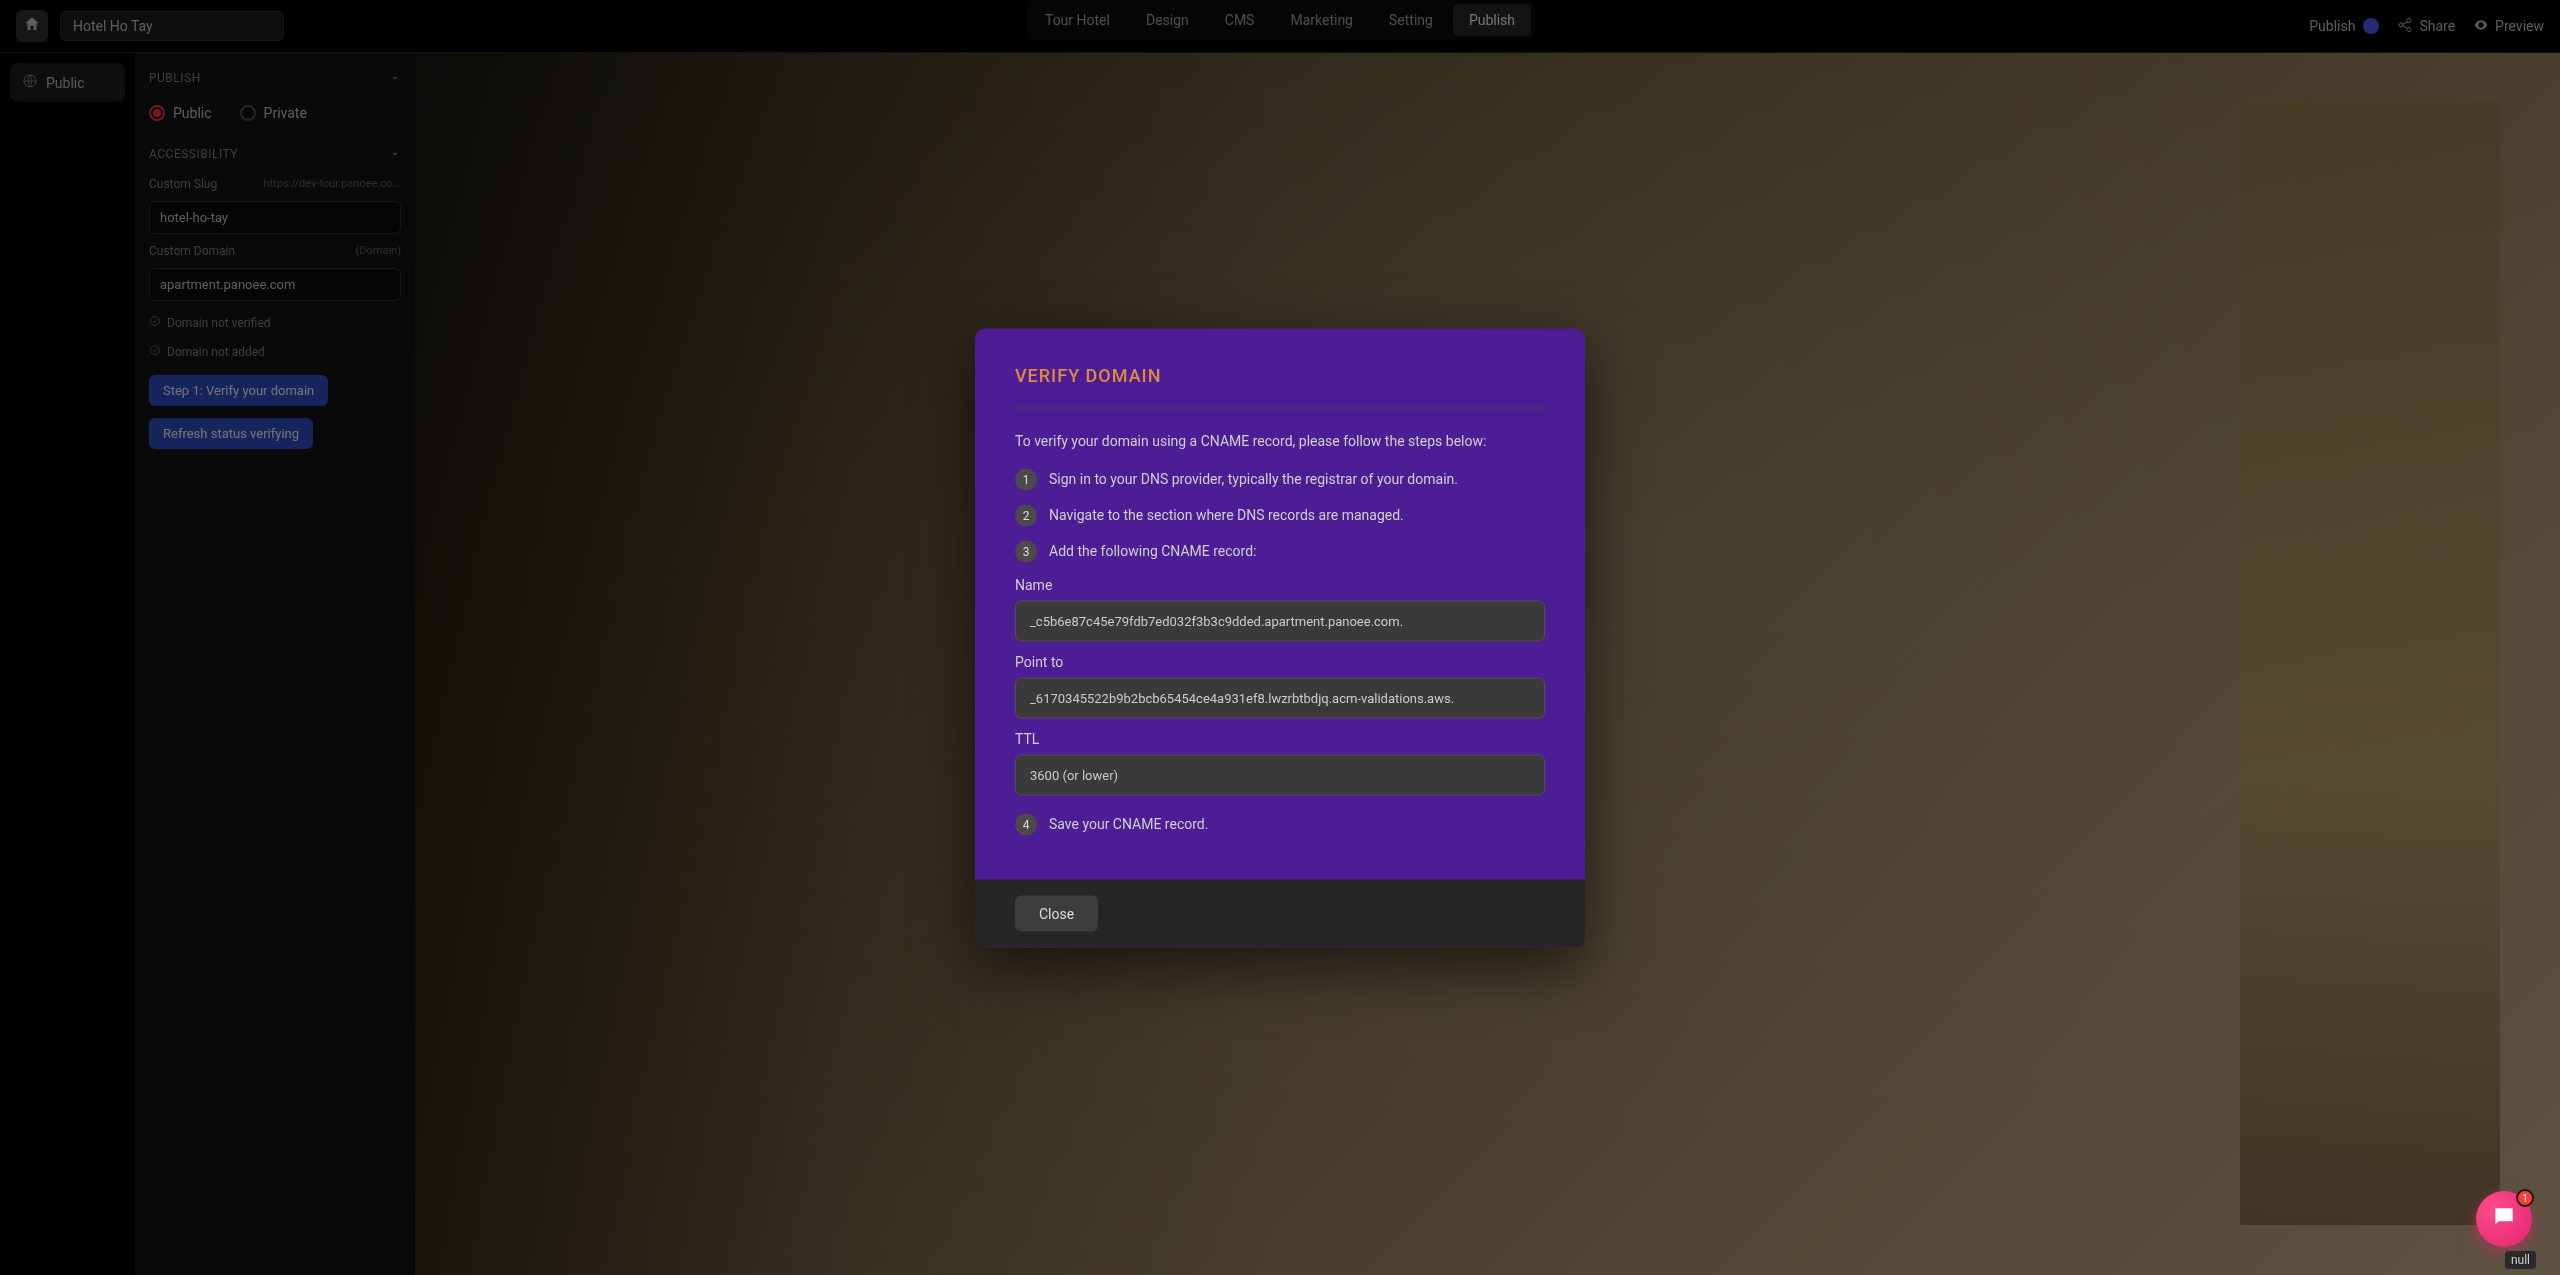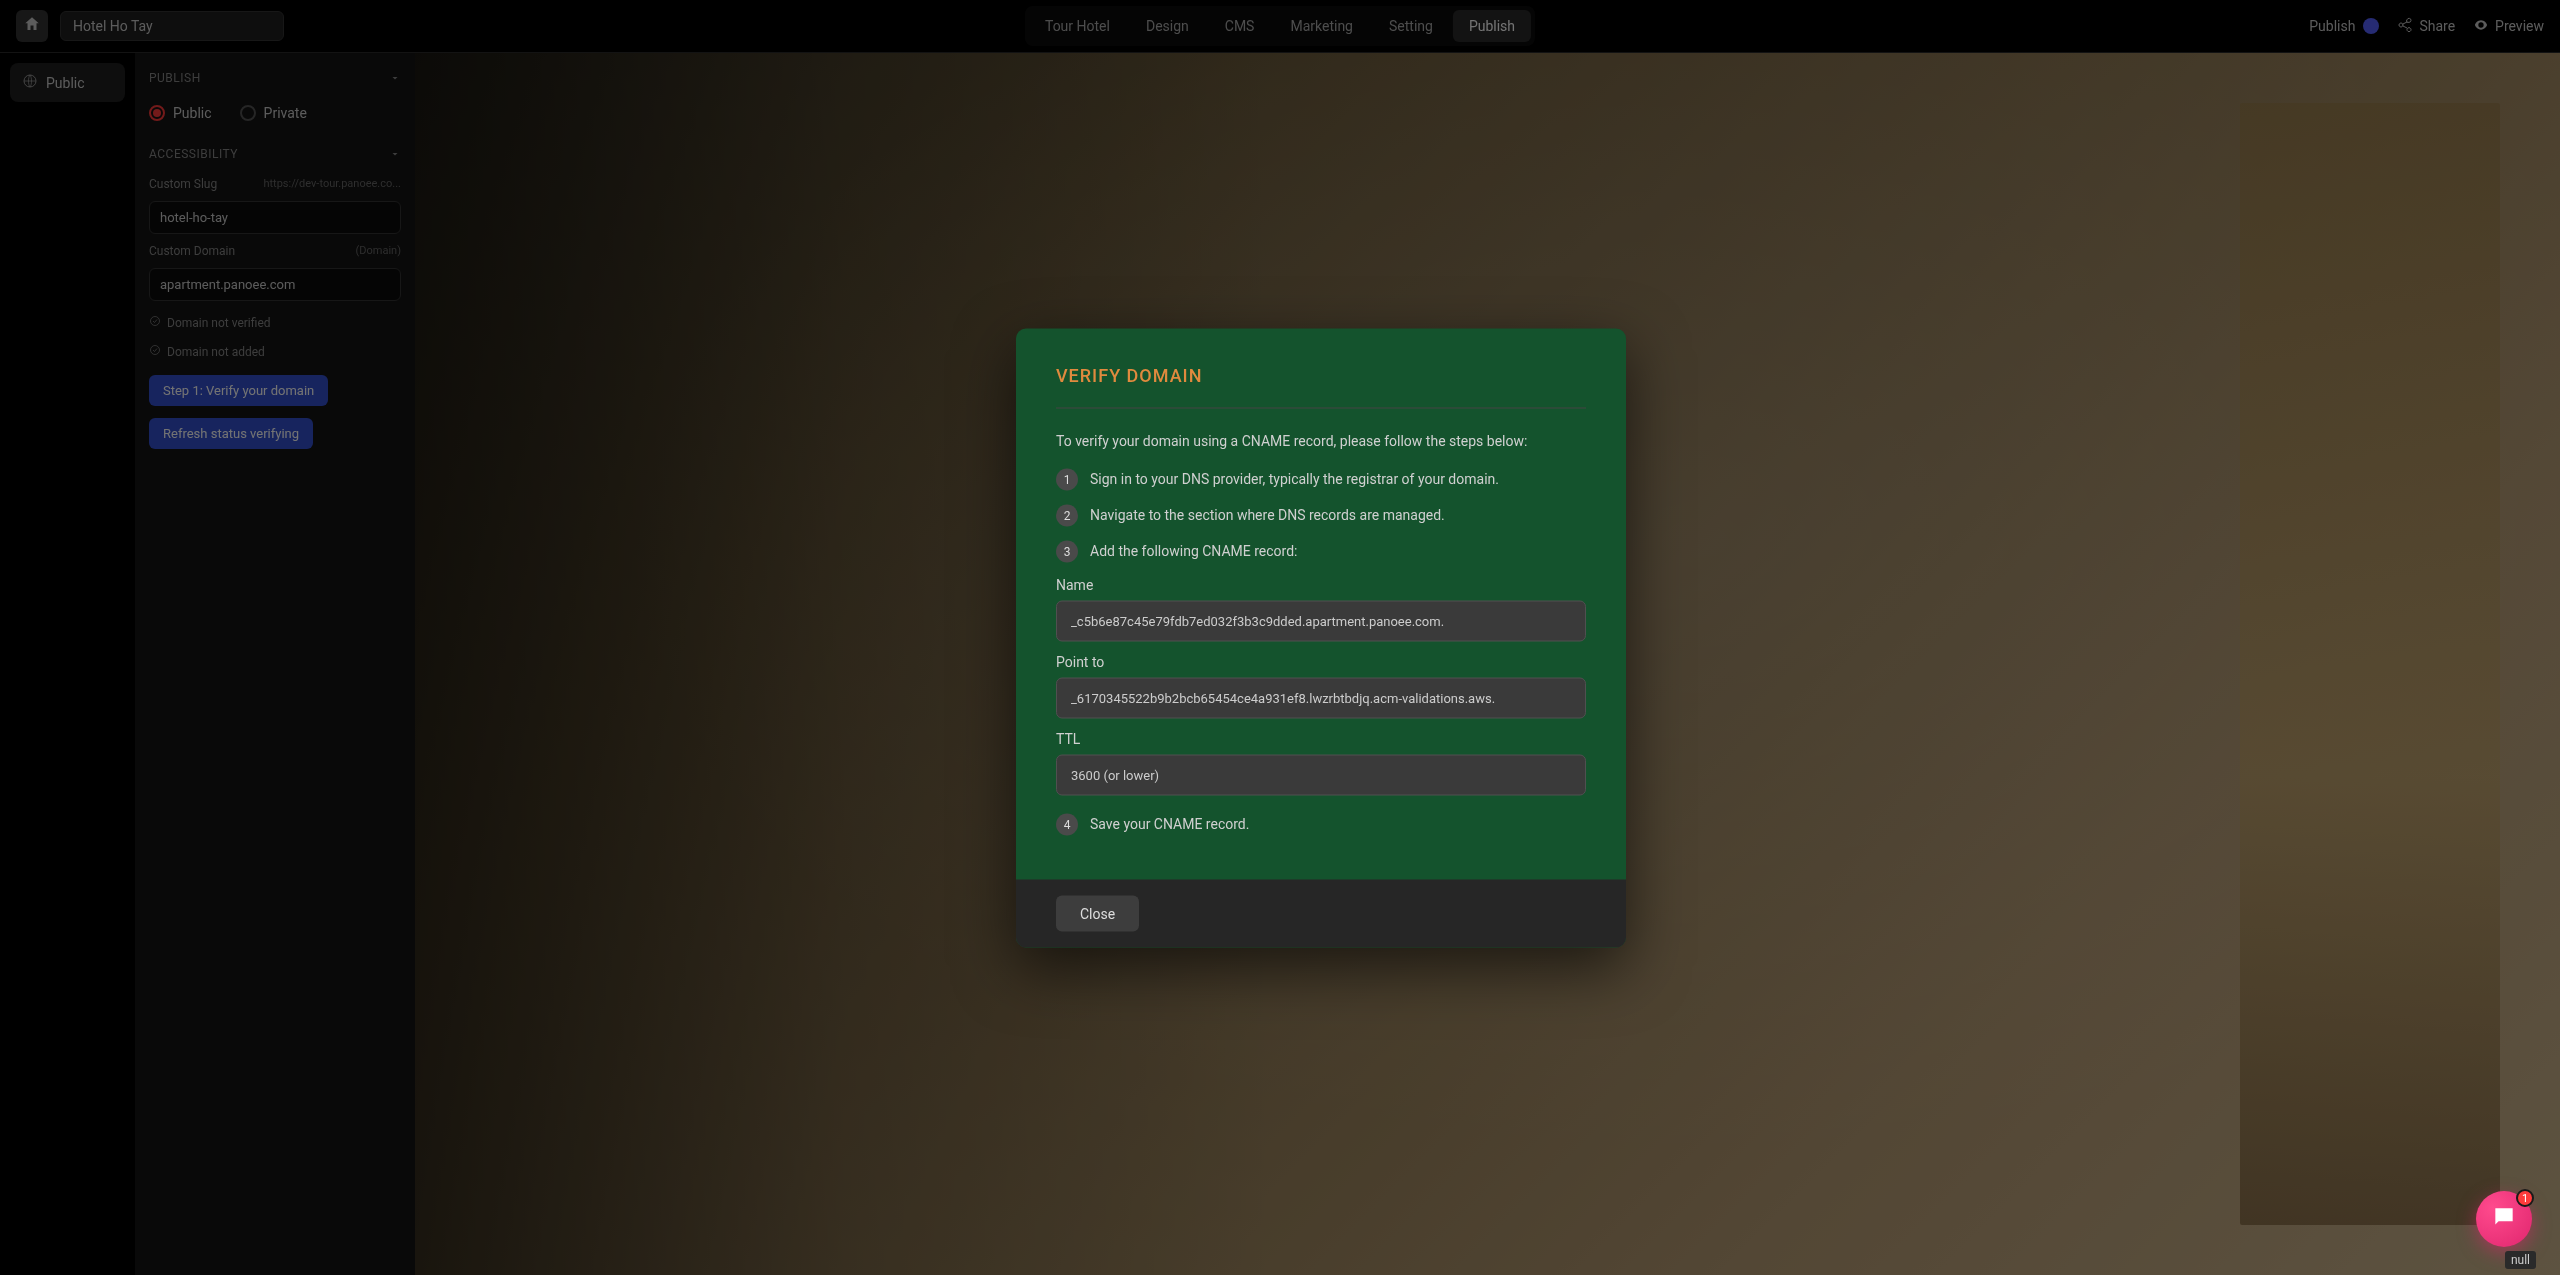--- a/index.html
+++ b/index.html
@@ -1,19 +1,19 @@
 <!DOCTYPE html>
 <html><head>
   <meta charset="utf-8">
   <style>
     * { margin: 0; padding: 0; box-sizing: border-box; font-family: -apple-system, BlinkMacSystemFont, "Segoe UI", Roboto, sans-serif; }
     body { background: #1a1a1a; color: #e0e0e0; width: 2560px; height: 1275px; overflow: hidden; position: relative; }
 
     
-    .topbar { height: 53px; background: #000; display: flex; align-items: center; padding: 0 16px; border-bottom: 1px solid #2a2a2a; position: relative; z-index: 1; }
+    .topbar { height: 53px; background: #000; display: flex; padding: 0 16px; border-bottom: 1px solid #2a2a2a; position: relative; z-index: 1; }
     .topbar-left { display: flex; align-items: center; gap: 12px; flex: 1; }
     .home-btn { width: 32px; height: 32px; background: #333; border-radius: 6px; display: flex; align-items: center; justify-content: center; }
     .home-btn svg { width: 18px; height: 18px; fill: #ccc; }
     .project-name { background: #1f1f1f; border: 1px solid #333; border-radius: 6px; padding: 6px 130px 6px 12px; font-size: 14px; color: #ccc; }
     .topbar-center { position: absolute; left: 50%; transform: translateX(-50%); display: flex; gap: 4px; background: #0d0d0d; border-radius: 8px; padding: 4px; }
     .tab-item { padding: 8px 16px; font-size: 14px; color: #aaa; cursor: pointer; border-radius: 6px; }
     .tab-item.active { background: #2a2a2a; color: #fff; }
     .topbar-right { display: flex; align-items: center; gap: 18px; }
     .publish-status { display: flex; align-items: center; gap: 8px; font-size: 14px; color: #ccc; }
     .status-dot { width: 16px; height: 16px; background: #5561ff; border-radius: 50%; }
@@ -50,21 +50,21 @@
     .canvas { flex: 1; position: relative; background: linear-gradient(135deg, #3a3528 0%, #6b5a3a 25%, #8a7450 45%, #a08860 60%, #b89d75 75%, #cfb890 100%); overflow: hidden; }
     .canvas::before { content: ''; position: absolute; inset: 0; background:
       linear-gradient(90deg, rgba(0,0,0,0.55) 0%, rgba(0,0,0,0.15) 20%, rgba(0,0,0,0) 40%),
       radial-gradient(ellipse at 60% 40%, rgba(255,255,255,0.1), transparent 60%); }
     .room-hint { position: absolute; right: 60px; top: 50px; bottom: 50px; width: 260px; background: linear-gradient(180deg, #9a7d4a 0%, #c4a56a 60%, #7a5e38 100%); opacity: 0.7; border-radius: 2px; }
 
     
     .overlay-dim { position: absolute; inset: 0; background: rgba(0,0,0,0.55); z-index: 5; }
 
     
-    .modal { position: absolute; left: 50%; top: 50%; transform: translate(-50%, -50%); width: 610px; background: #14532d; border-radius: 10px; z-index: 10; overflow: hidden; box-shadow: 0 20px 60px rgba(0,0,0,0.6); margin-left: 41px; }
+    .modal { position: absolute; left: 50%; top: 50%; transform: translate(-50%, -50%); width: 610px; background: #4c1d95; border-radius: 10px; z-index: 10; overflow: hidden; box-shadow: 0 20px 60px rgba(0,0,0,0.6); }
     .modal-body { padding: 36px 40px 30px 40px; }
     .modal-title { font-size: 18px; letter-spacing: 1px; color: #e08a3e; font-weight: 500; }
     .modal-divider { height: 1px; background: #444; margin: 22px 0 24px 0; }
     .modal-intro { font-size: 14px; color: #d0d0d0; margin-bottom: 20px; }
     .step-row { display: flex; align-items: flex-start; gap: 12px; margin-bottom: 14px; }
     .step-num { width: 22px; height: 22px; border-radius: 50%; background: #4a4a4a; color: #ddd; font-size: 12px; display: flex; align-items: center; justify-content: center; flex-shrink: 0; }
     .step-text { font-size: 14px; color: #d0d0d0; padding-top: 2px; }
     .field-block { margin-top: 12px; }
     .field-name { font-size: 14px; color: #d0d0d0; margin-bottom: 8px; }
     .field-box { background: #3a3a3a; border: 1px solid #505050; border-radius: 6px; padding: 12px 14px; font-size: 13px; color: #ccc; word-break: break-all; }

